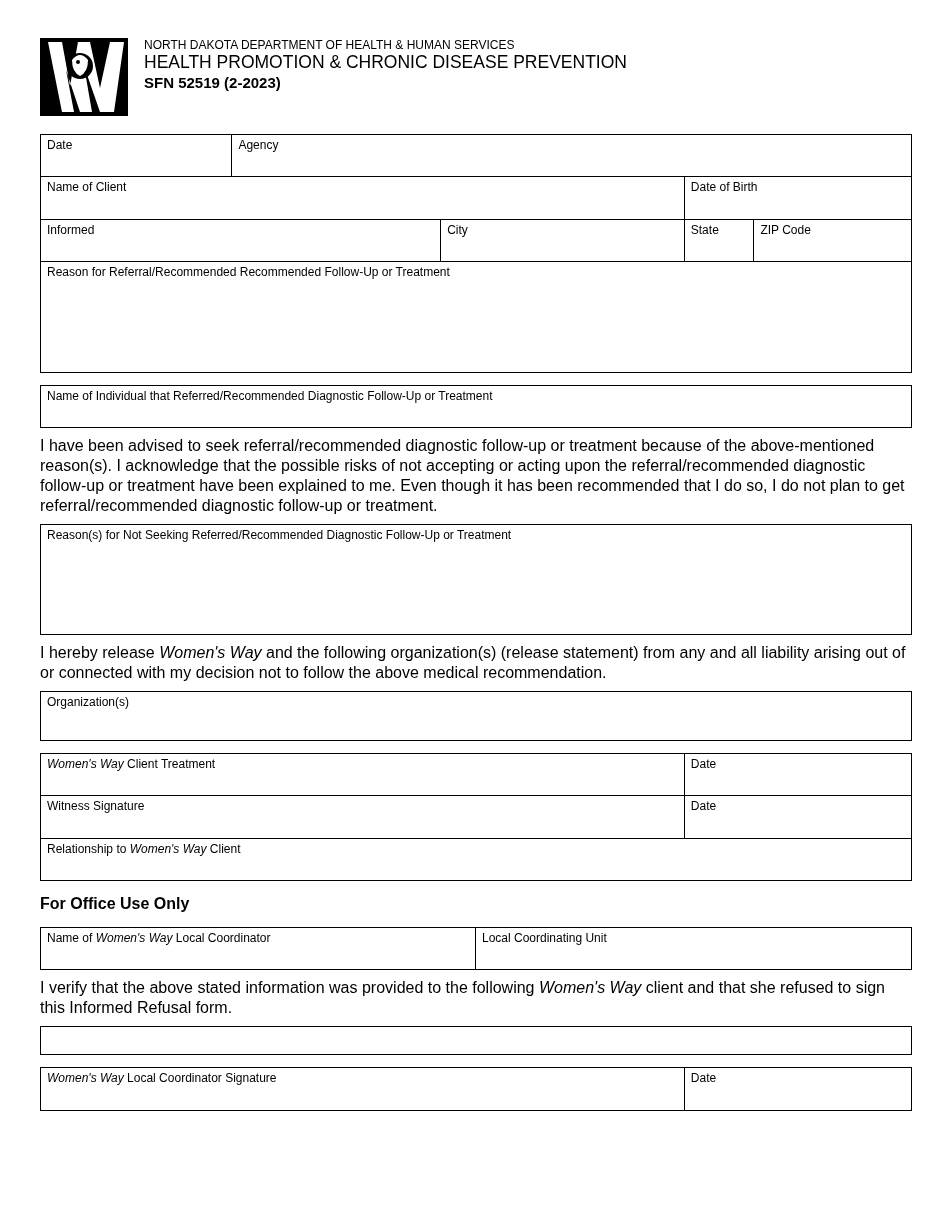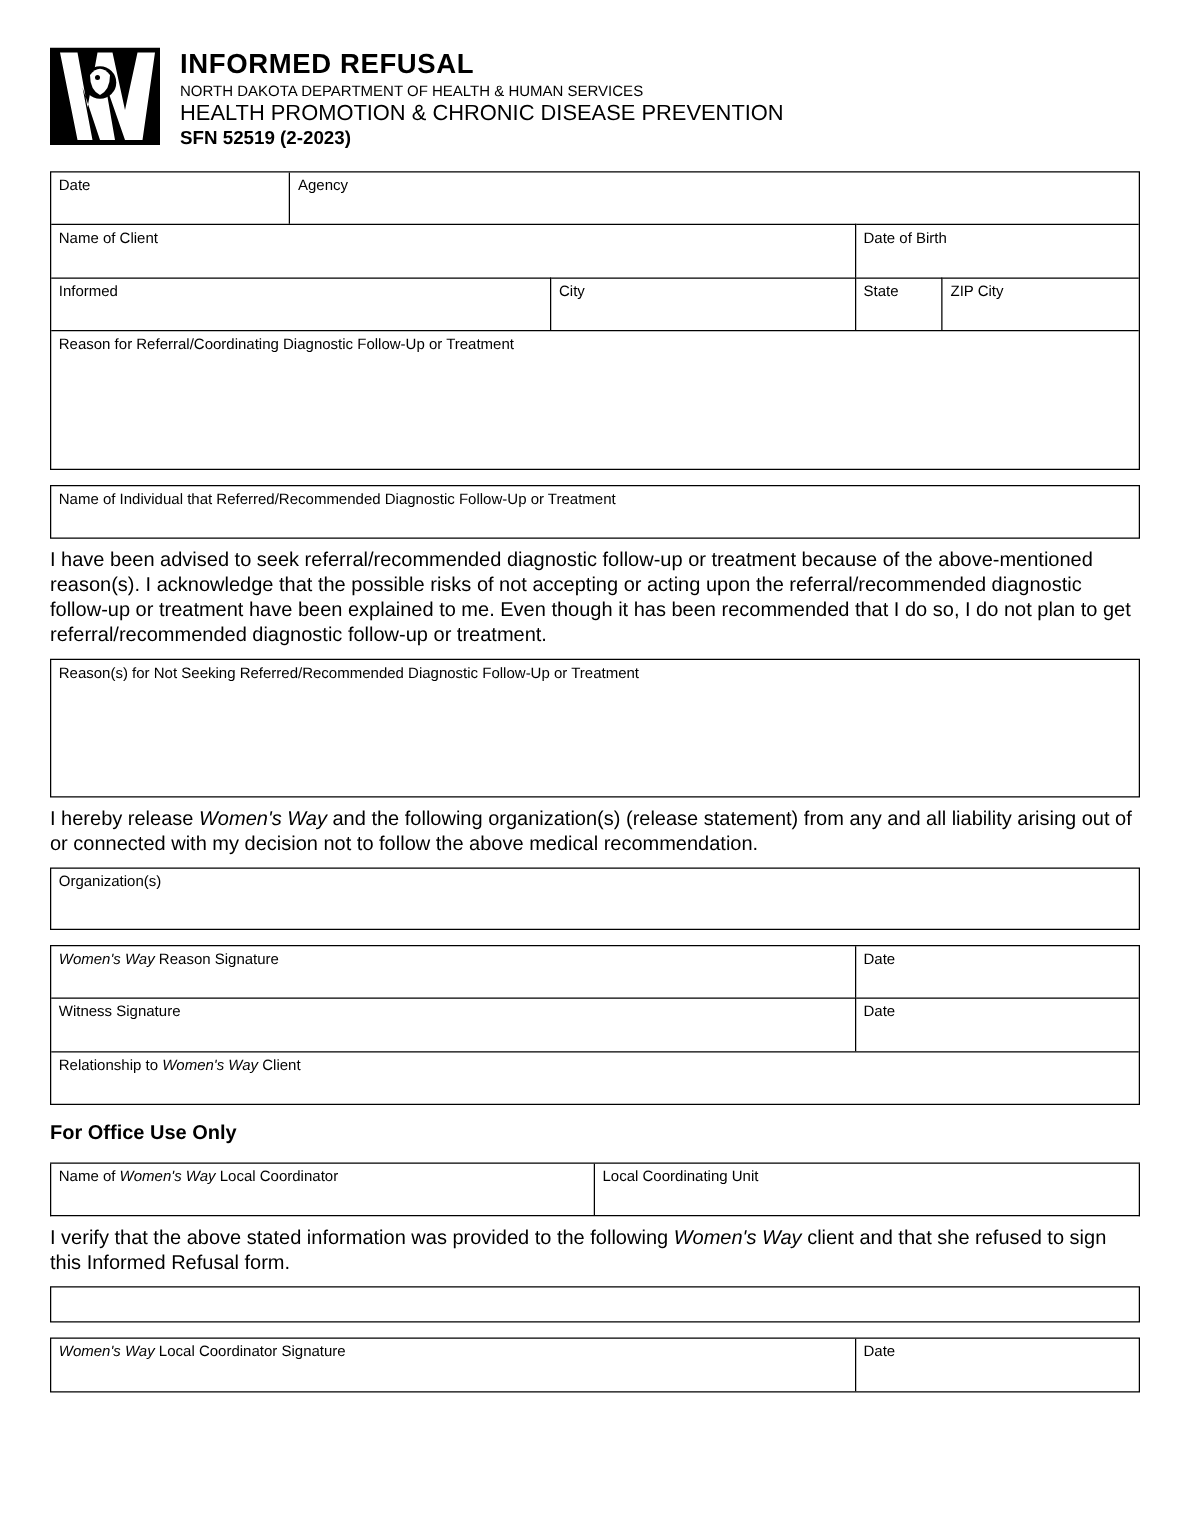--- a/index.html
+++ b/index.html
@@ -30,21 +30,20 @@
   <div class="logo">
     <svg viewBox="0 0 88 78" width="88" height="78">
       <rect x="0" y="0" width="88" height="78" fill="#000"></rect>
       <path d="M 8 4 L 22 74 L 34 74 L 26 32 L 40 74 L 52 74 L 44 28 L 60 74 L 74 74 L 84 4 L 70 4 L 60 50 L 50 4 L 38 4 L 30 48 L 22 4 Z" fill="#fff"></path>
       <circle cx="40" cy="28" r="13" fill="#000"></circle>
       <path d="M 32 22 Q 40 12 48 22 Q 48 34 40 38 Q 32 34 32 22" fill="#fff"></path>
       <circle cx="38" cy="24" r="2" fill="#000"></circle>
     </svg>
   </div>
   <div class="header-text">
-    <h1>INFORMED REFUSAL</h1>
     <div class="line2">NORTH DAKOTA DEPARTMENT OF HEALTH &amp; HUMAN SERVICES</div>
     <div class="line3">HEALTH PROMOTION &amp; CHRONIC DISEASE PREVENTION</div>
     <div class="formno">SFN 52519 (2-2023)</div>
   </div>
 </div>
 
 <div class="form-box">
   <div class="row">
     <div class="cell" style="width:22%;">
       <span class="label">Date</span>
@@ -72,27 +71,27 @@
     </div>
     <div class="cell" style="width:28%;">
       <span class="label">City</span>
       <div class="fillspace"></div>
     </div>
     <div class="cell" style="width:8%;">
       <span class="label">State</span>
       <div class="fillspace"></div>
     </div>
     <div class="cell" style="width:18%;">
-      <span class="label">ZIP City</span>
-      <div class="fillspace"></div>
-    </div>
-  </div>
-  <div class="row">
-    <div class="cell" style="width:100%;">
-      <span class="label">Reason for Referral/Coordinating Diagnostic Follow-Up or Treatment</span>
+      <span class="label">ZIP Code</span>
+      <div class="fillspace"></div>
+    </div>
+  </div>
+  <div class="row">
+    <div class="cell" style="width:100%;">
+      <span class="label">Reason for Referral/Recommended Recommended Follow-Up or Treatment</span>
       <div class="tall"></div>
     </div>
   </div>
 </div>
 
 <div class="gap"></div>
 
 <div class="form-box">
   <div class="row">
     <div class="cell" style="width:100%;">
@@ -124,21 +123,21 @@
       <div class="fillspace" style="height:28px;"></div>
     </div>
   </div>
 </div>
 
 <div class="gap"></div>
 
 <div class="form-box">
   <div class="row">
     <div class="cell" style="width:74%;">
-      <span class="label"><em class="ww">Women's Way</em><span> Reason Signature</span></span>
+      <span class="label"><em class="ww">Women's Way</em><span> Client Treatment</span></span>
       <div class="fillspace"></div>
     </div>
     <div class="cell" style="width:26%;">
       <span class="label">Date</span>
       <div class="fillspace"></div>
     </div>
   </div>
   <div class="row">
     <div class="cell" style="width:74%;">
       <span class="label">Witness Signature</span>

